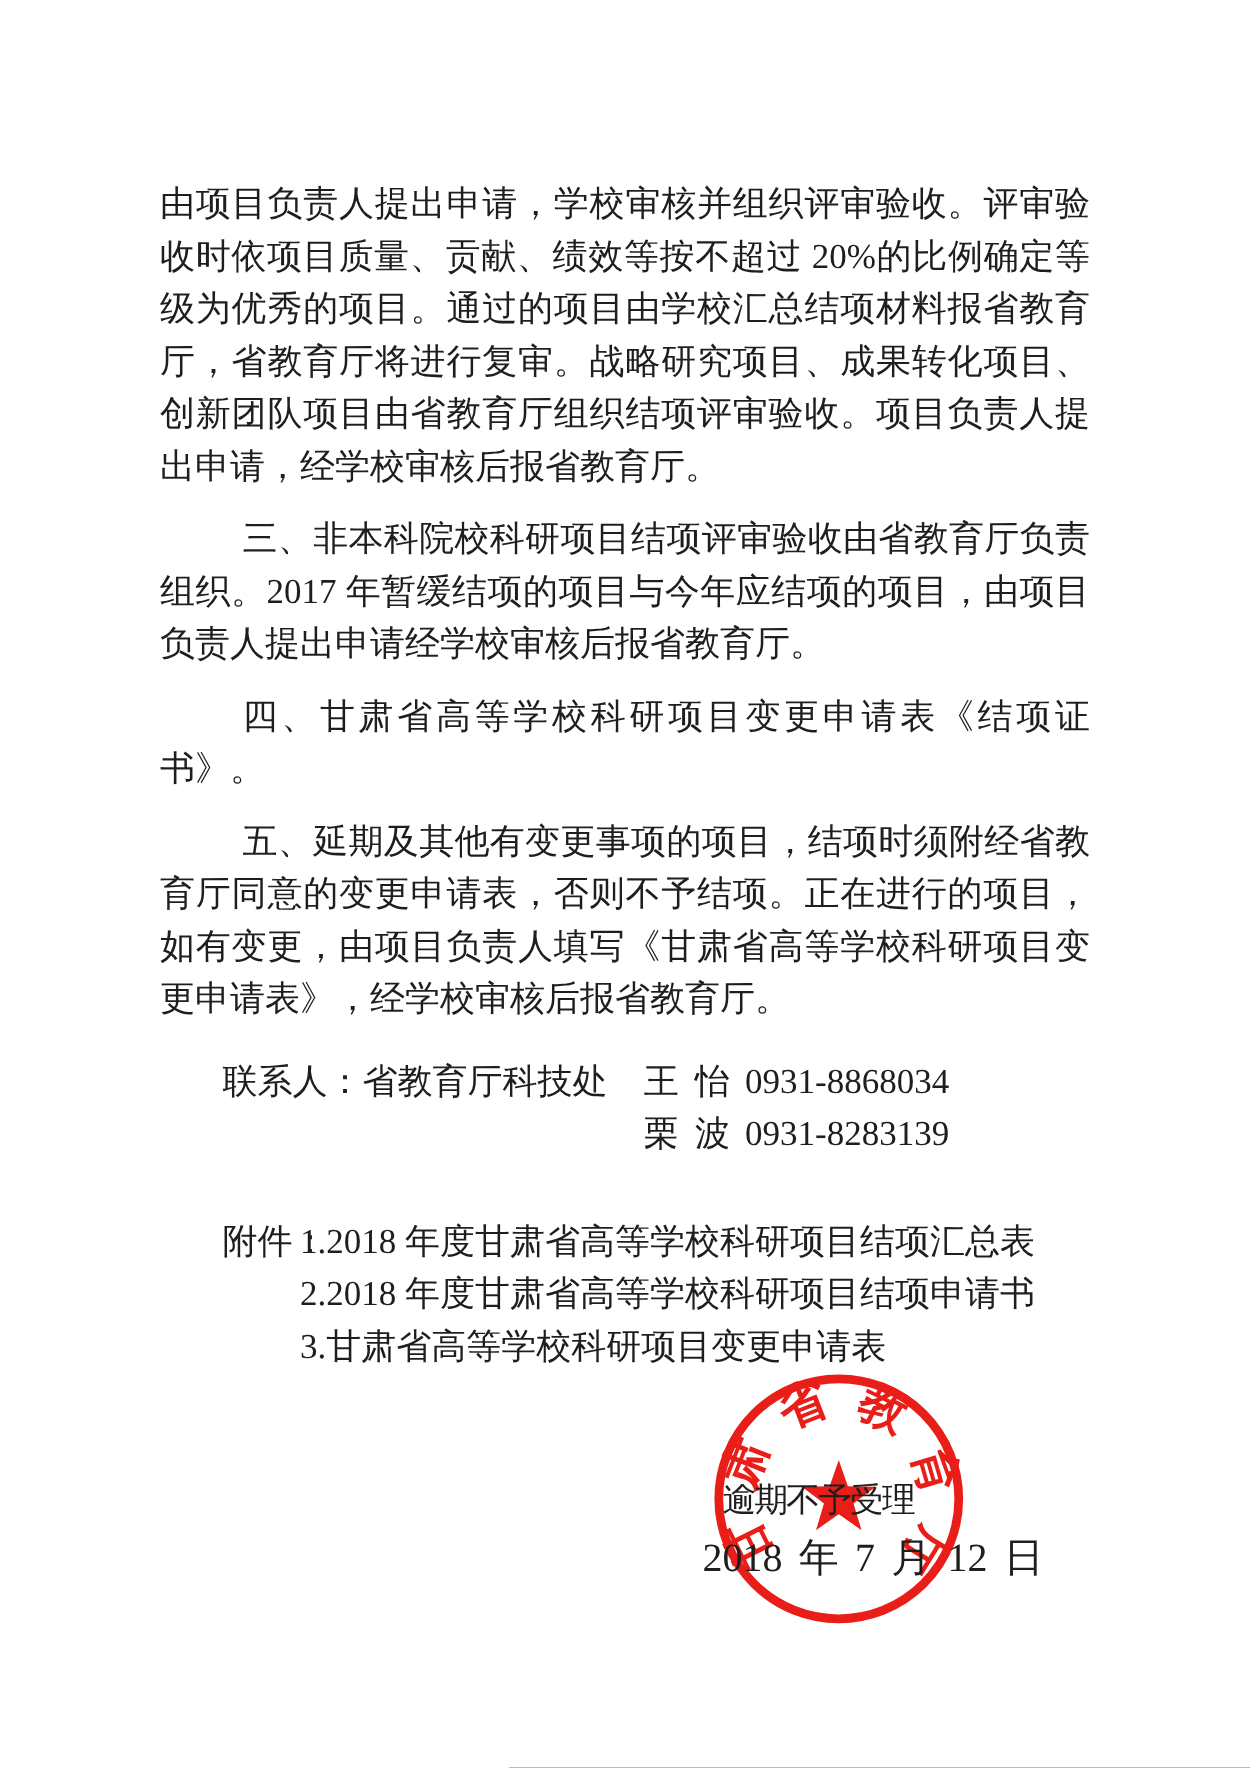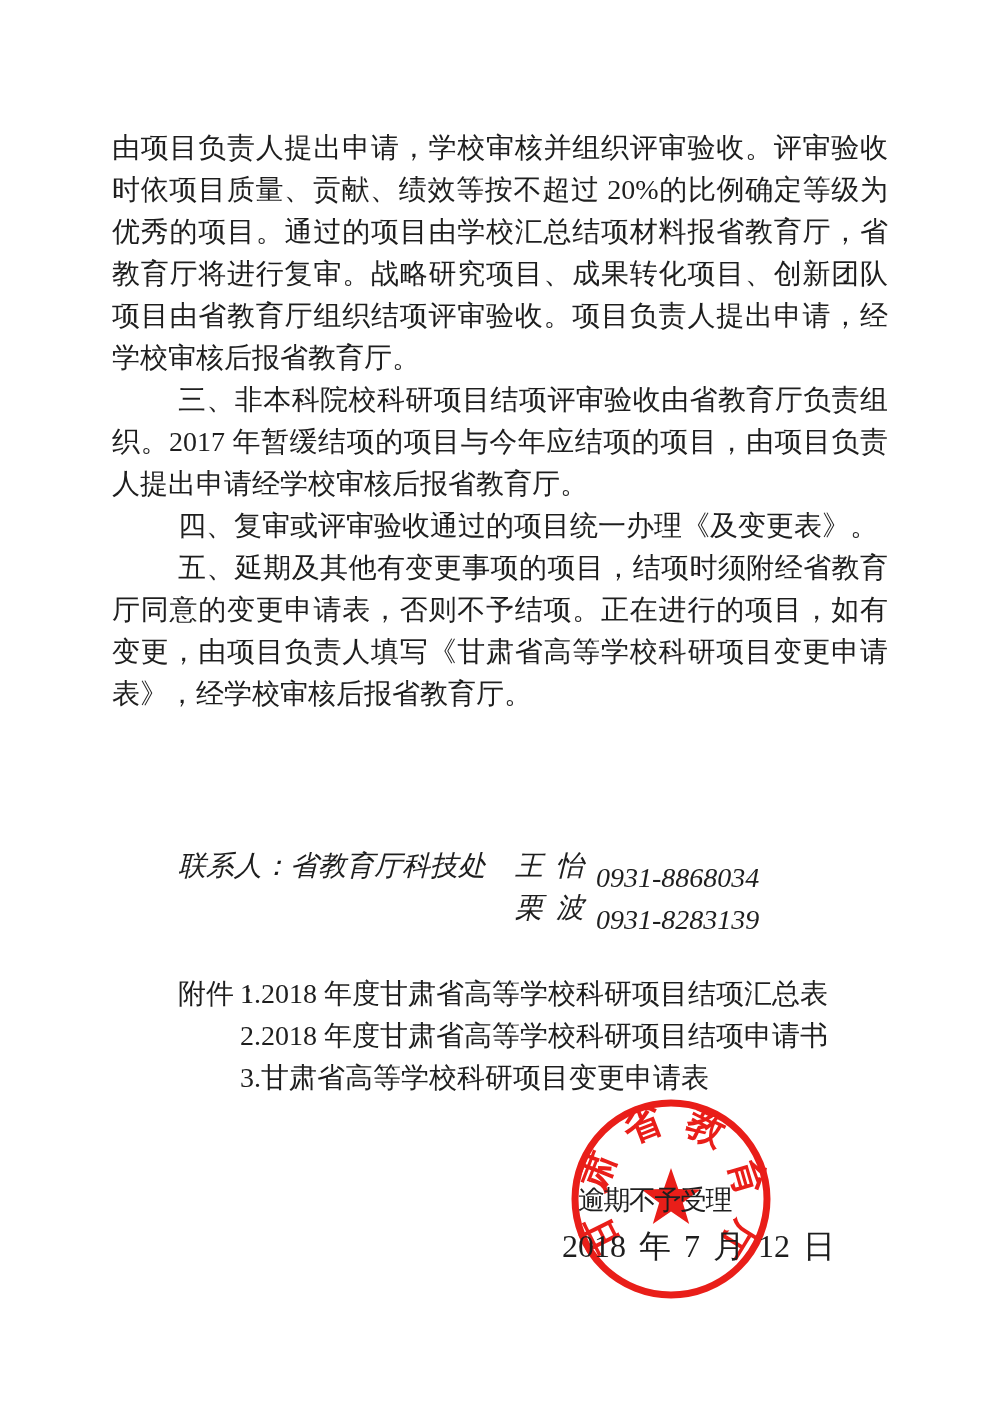--- a/index.html
+++ b/index.html
@@ -12,31 +12,31 @@
     font-family:"Liberation Serif","DejaVu Serif",serif;
     color:#1e1e1e;
     overflow:hidden;
   }
   .doc-body {
     position:absolute; left:112px; top:127px; width:776px;
     font-size:28px; line-height:42px;
     text-align:justify;
     z-index:2;
   }
-  .doc-body p { margin:0; padding:0; }
+  .doc-body p { margin:16px; padding:0; }
   .doc-body p.indent { text-indent:66px; }
 
   .contact {
     position:absolute; left:112px; top:845px; width:776px;
-    font-size:28px; line-height:42px; z-index:2;font-style:italic;
+    font-size:28px; line-height:42px; z-index:2;
   }
   .contact-row { position:relative; height:42px; }
   .contact-label { position:absolute; left:66px; top:0; }
   .contact-name  { position:absolute; left:403px; top:0; word-spacing:6px; }
-  .contact-phone { position:absolute; left:484px; top:12px; }
+  .contact-phone { position:absolute; left:484px; top:0; }
 
   .attachments {
     position:absolute; left:112px; top:973px; width:776px;
     font-size:28px; line-height:42px; z-index:2;
   }
   .attach-row { position:relative; height:42px; }
   .attach-label { position:absolute; left:66px; top:0; }
   .attach-item  { position:absolute; left:128px; top:0; }
 
   .sig-org {
@@ -73,21 +73,21 @@
     <text transform="translate(45.4,91.2) rotate(-68.9)" fill="#e8120d">肃</text>
     <text transform="translate(90.9,45.5) rotate(-21.3)" fill="#e8120d">省</text>
     <text transform="translate(155.4,48.3) rotate(26.3)" fill="#e8120d">教</text>
     <text transform="translate(196.9,97.8) rotate(73.9)" fill="#e8120d">育</text>
     <text transform="translate(188.2,161.8) rotate(121.5)" fill="#e8120d">厅</text>
   </svg>
 
   <div class="doc-body">
     <p>由项目负责人提出申请，学校审核并组织评审验收。评审验收时依项目质量、贡献、绩效等按不超过 20%的比例确定等级为优秀的项目。通过的项目由学校汇总结项材料报省教育厅，省教育厅将进行复审。战略研究项目、成果转化项目、创新团队项目由省教育厅组织结项评审验收。项目负责人提出申请，经学校审核后报省教育厅。</p>
     <p class="indent">三、非本科院校科研项目结项评审验收由省教育厅负责组织。2017 年暂缓结项的项目与今年应结项的项目，由项目负责人提出申请经学校审核后报省教育厅。</p>
-    <p class="indent">四、复审或评审验收通过的项目统一办理《及变更表》。</p>
+    <p class="indent">四、甘肃省高等学校科研项目变更申请表《结项证书》。</p>
     <p class="indent">五、延期及其他有变更事项的项目，结项时须附经省教育厅同意的变更申请表，否则不予结项。正在进行的项目，如有变更，由项目负责人填写《甘肃省高等学校科研项目变更申请表》，经学校审核后报省教育厅。</p>
   </div>
 
   <div class="contact">
     <div class="contact-row">
       <span class="contact-label">联系人：省教育厅科技处</span>
       <span class="contact-name">王 怡</span>
       <span class="contact-phone">0931-8868034</span>
     </div>
     <div class="contact-row">

